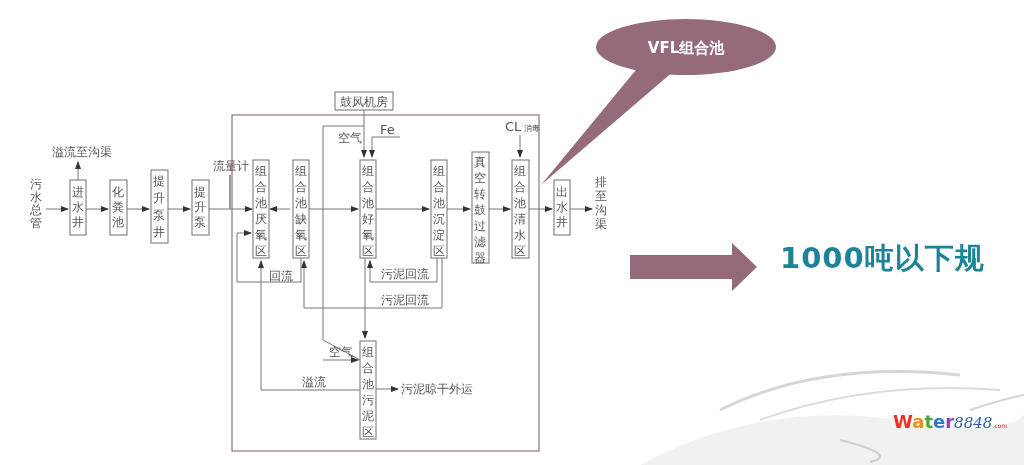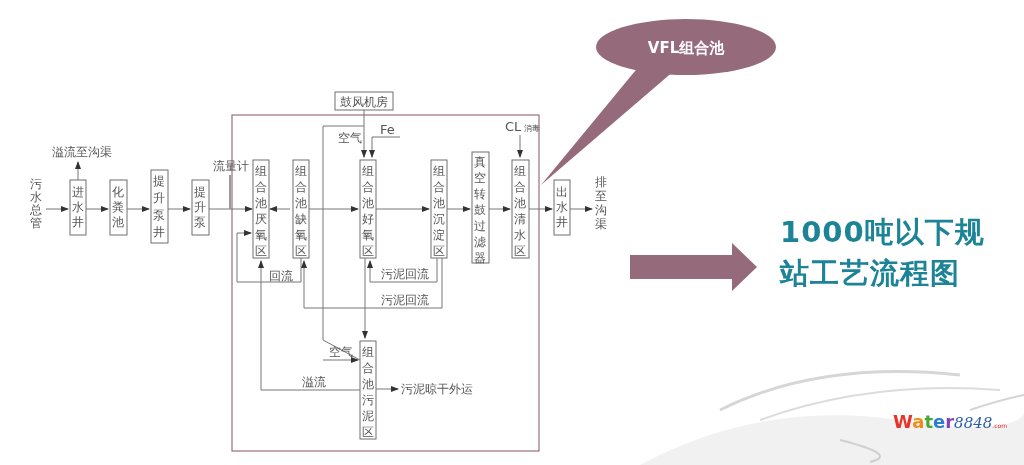--- a/index.html
+++ b/index.html
@@ -17,21 +17,21 @@
     .frame { stroke: #9a6e7c; stroke-width: 1.2; fill: none; }
     .vtext { font-family: "DejaVu Serif", serif; font-size: 12px; fill: #555; }
     .ltext { font-family: "DejaVu Serif", serif; font-size: 12px; fill: #555; }
     .latin { font-family: "DejaVu Sans", sans-serif; font-size: 13px; fill: #555; }
     .bubble-text { font-family: "DejaVu Sans", sans-serif; font-size: 15px; fill: #ffffff; font-weight: bold; }
     .title-block {
       position: absolute; left: 780px; top: 212px; width: 230px;
       font-family: "DejaVu Sans", sans-serif; font-weight: bold;
       font-size: 29px; line-height: 41px; color: #1d8497; letter-spacing: 1px;
     }
-    .title-line { display: block; white-space: nowrap; }
+    .title-line { display: block; white-space: nowrap; margin-top: 26px; }
     .logo {
       position: absolute; left: 893px; top: 411px; width: 130px; height: 50px;
     }
     .logo-word { font-family: "DejaVu Sans", sans-serif; font-weight: bold; font-size: 18px; white-space: nowrap; }
     .logo-num { font-family: "DejaVu Serif", serif; font-style: italic; font-weight: normal; font-size: 15px; color: #2a5caa; }
     .logo-com { font-size: 6px; color: #e02424; font-weight: normal; }
     .logo-cn { font-family: "DejaVu Sans", sans-serif; font-weight: bold; font-size: 13px; color: #2a6fc0; letter-spacing: 12px; margin-top: -2px; white-space: nowrap; }
   </style>
 </head>
 <body>
@@ -160,20 +160,19 @@
   <polyline class="line" points="360,390 261,390"></polyline>
   <text class="ltext" x="302" y="386">溢流</text>
   <line class="line" x1="376" y1="389" x2="398" y2="389" marker-end="url(#arr)"></line>
   <text class="ltext" x="401" y="393">污泥晾干外运</text>
 
   <path d="M630 255 L732 255 L732 243 L757 267 L732 291 L732 279 L630 279 Z" fill="#956b7b"></path>
 </svg>
 
 <div class="title-block">
   <span class="title-line">1000吨以下规</span>
-  <span class="title-line">站工艺流程图</span>
 </div>
 
 <div class="logo">
   <div class="logo-word">
     <span id="logo-letters"><span style="color: rgb(232, 50, 44);">W</span><span style="color: rgb(240, 139, 26);">a</span><span style="color: rgb(74, 168, 53);">t</span><span style="color: rgb(42, 126, 210);">e</span><span style="color: rgb(138, 63, 181);">r</span></span><span class="logo-num">8848</span><span class="logo-com">.com</span>
   </div>
 </div>
 
 </body></html>

